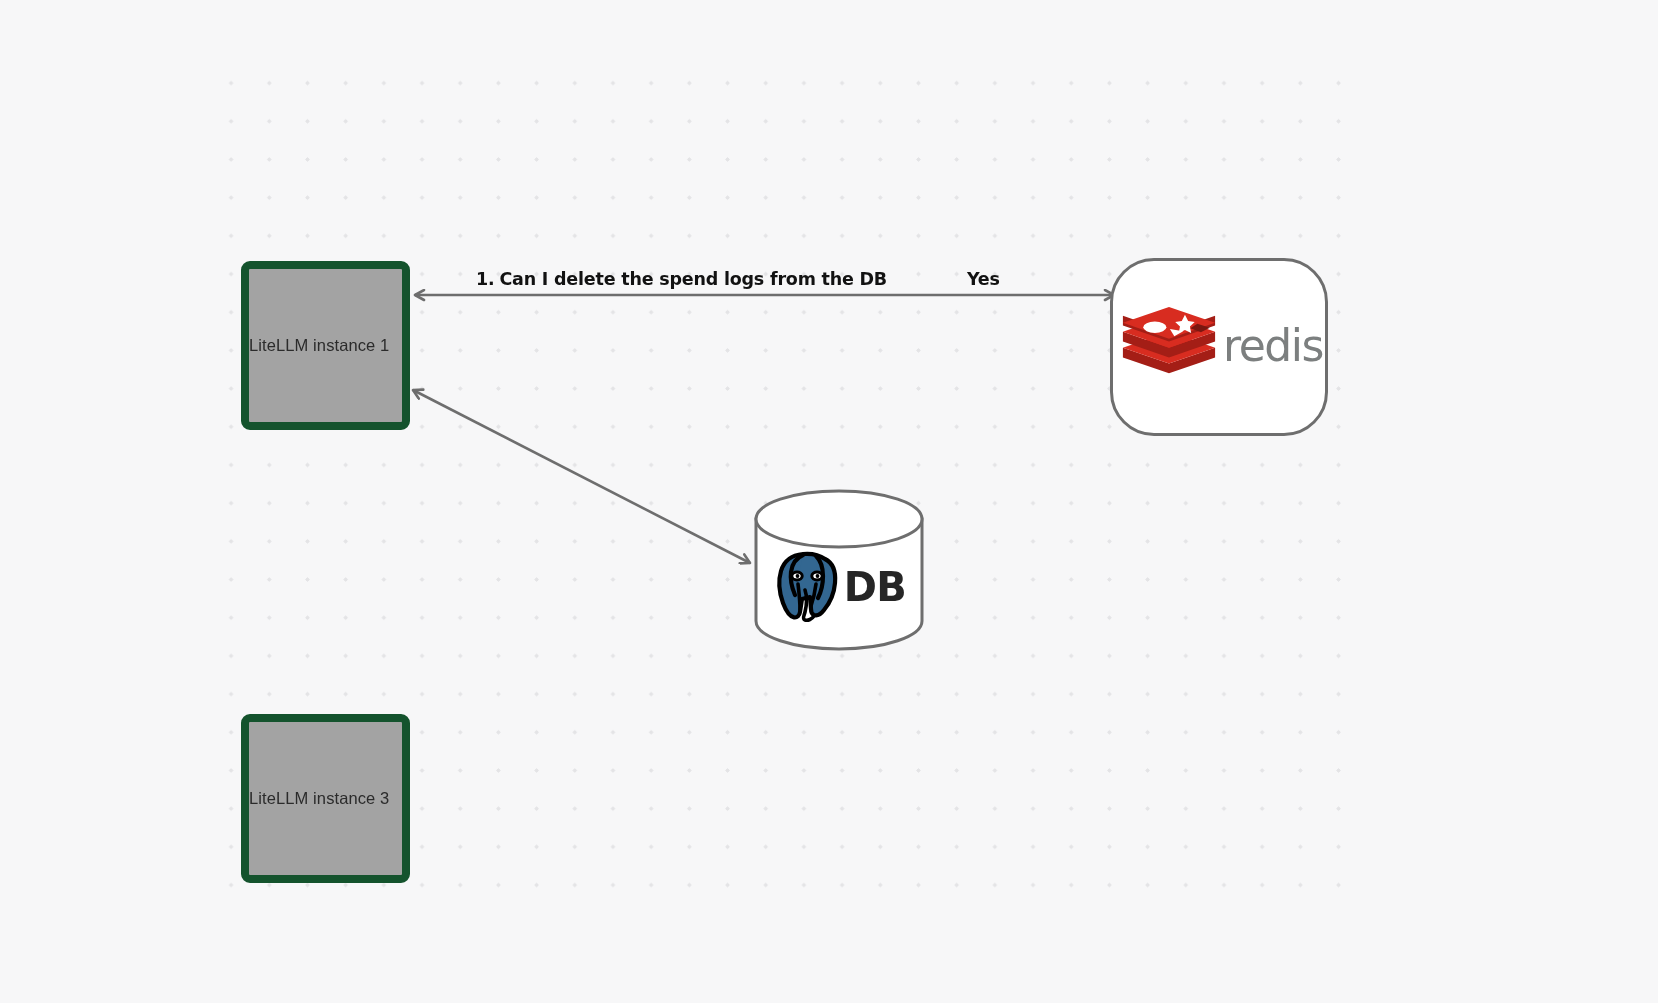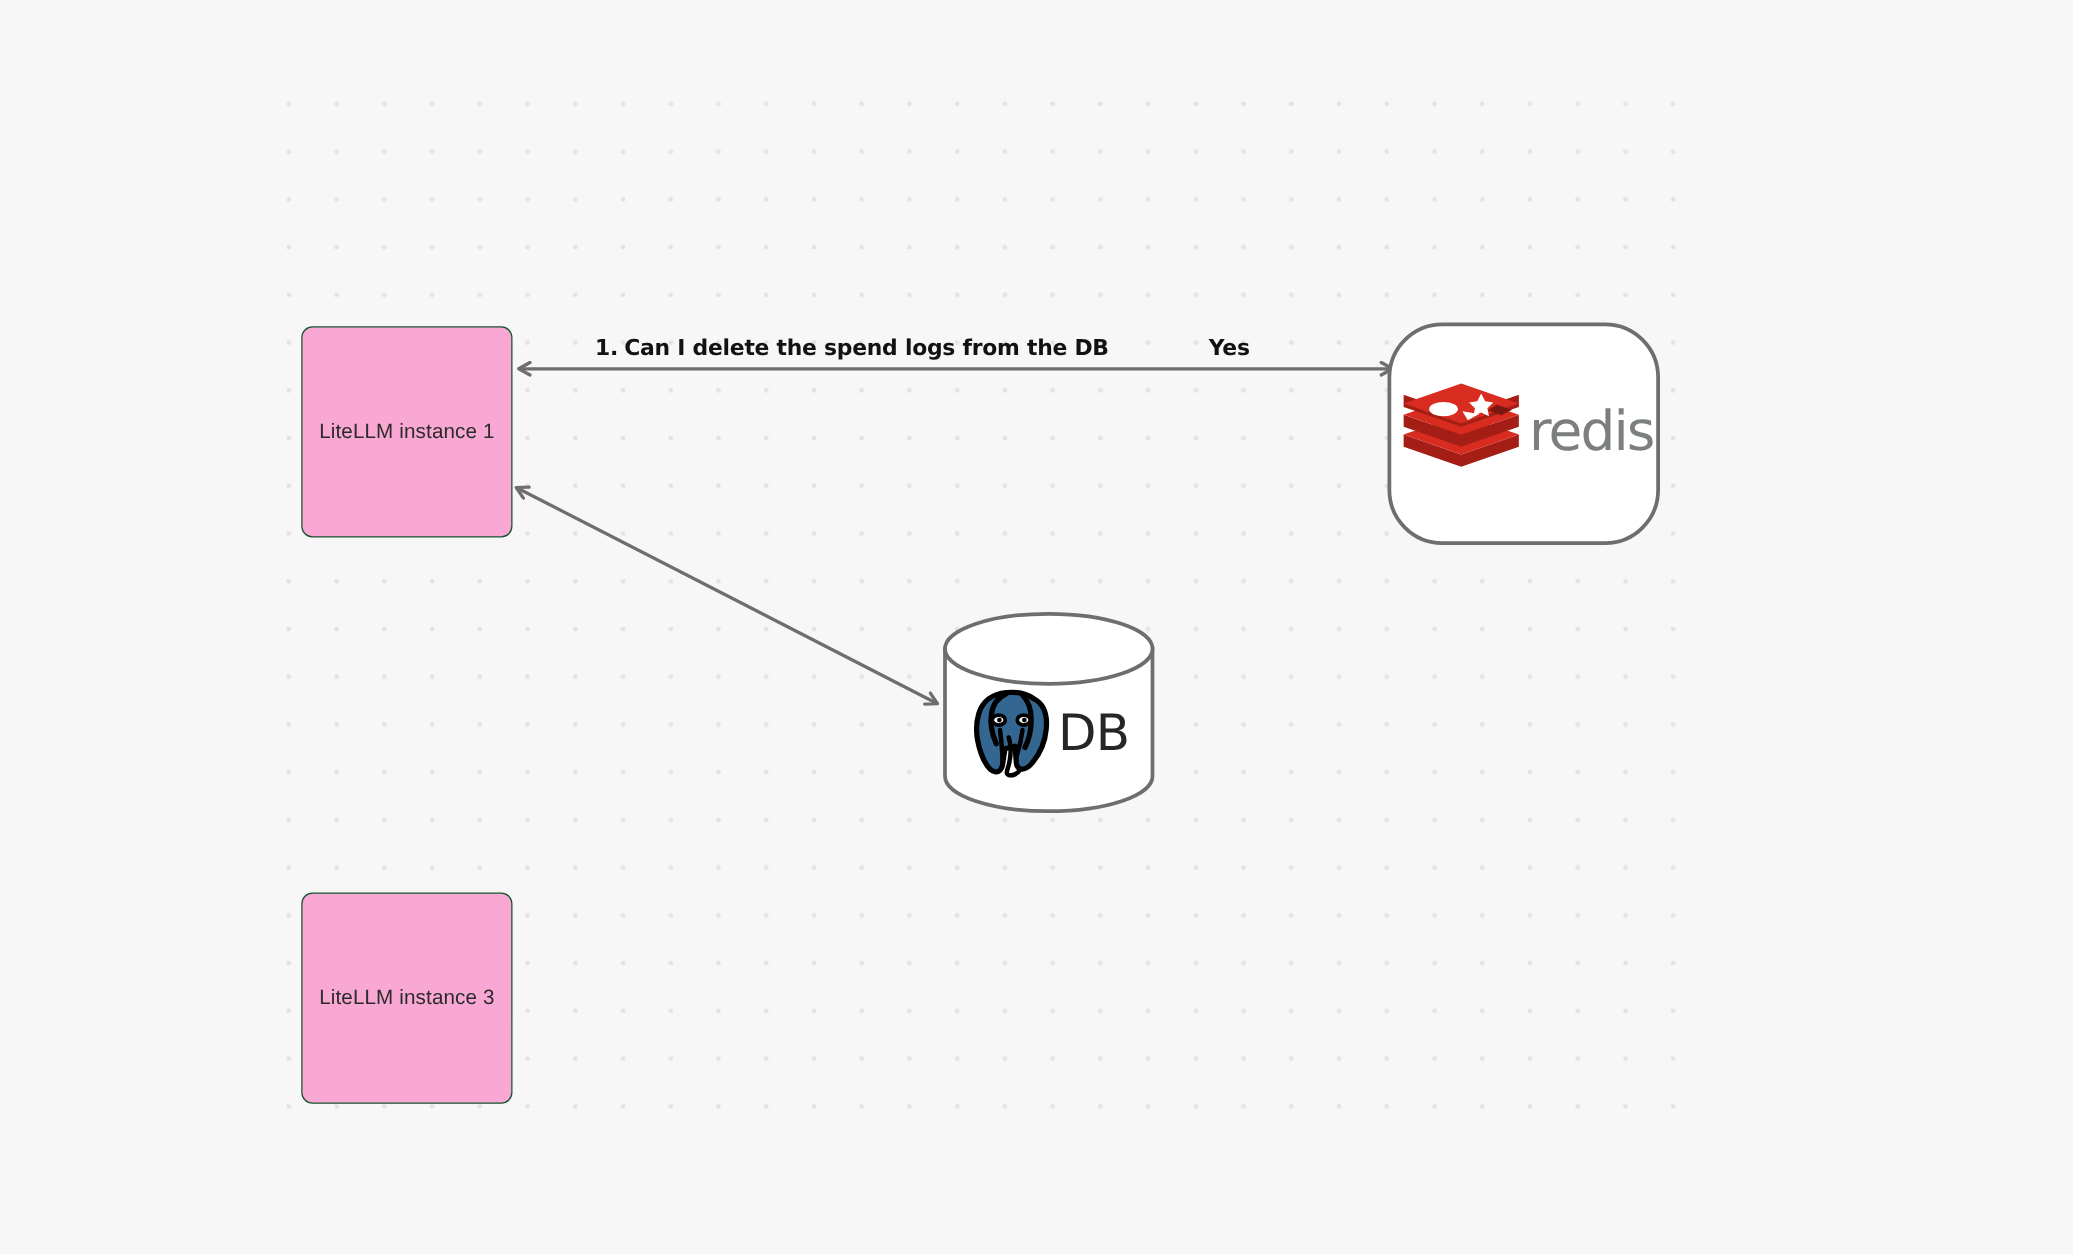--- a/index.html
+++ b/index.html
@@ -27,27 +27,26 @@
     width: 1148px;
     height: 836px;
     background-image: radial-gradient(circle, #e4e4e6 1.9px, rgba(0,0,0,0) 2.1px);
     background-size: 38.2px 38.2px;
     background-position: 8px 8px;
     pointer-events: none;
   }
 
   .node-box {
     position: absolute;
-    background: #f9a8d4;
-    border: 1px solid #14532d;
+    background: #a3a3a3;
+    border: 8px solid #14532d;
     border-radius: 9px;
     box-sizing: border-box;
     display: flex;
     align-items: center;
-    justify-content: center;
   }
   .node-box .node-label {
     font-size: 16.5px;
     color: #2b2b2b;
     letter-spacing: 0.1px;
     font-weight: 400;
   }
 
   
   #redis-node {
@@ -101,20 +100,21 @@
     gap: 2px;
     padding-top: 34px;
     box-sizing: border-box;
   }
   #db-text {
     font-family: "DejaVu Sans", sans-serif;
     font-size: 40px;
     color: #262626;
     letter-spacing: -0.5px;
     line-height: 1;
+    font-weight: bold;
   }
 
   .edge-label {
     position: absolute;
     font-family: "DejaVu Sans", sans-serif;
     font-size: 17.5px;
     font-weight: bold;
     color: #121212;
     white-space: nowrap;
     letter-spacing: -0.2px;

